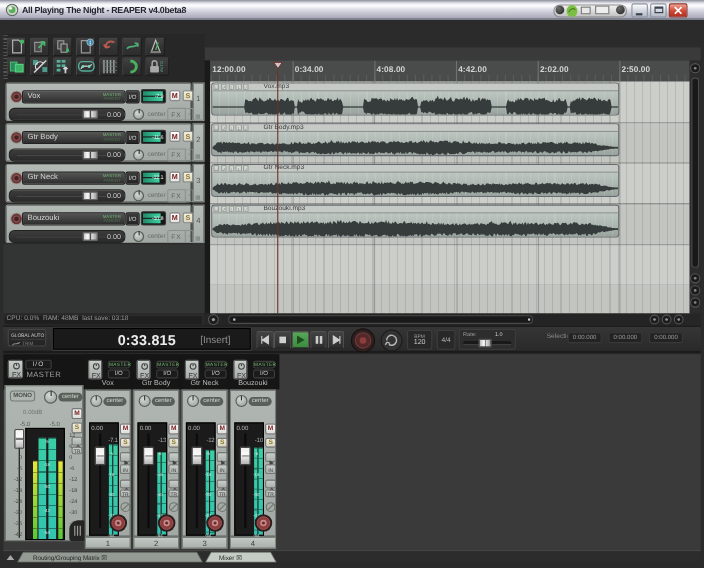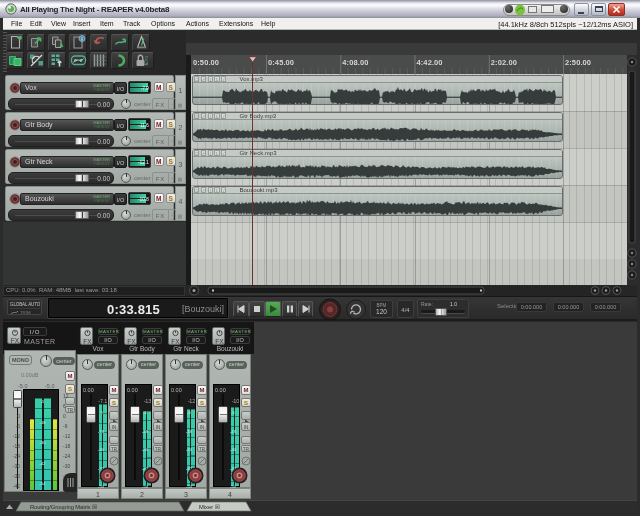--- a/index.html
+++ b/index.html
@@ -58,33 +58,20 @@
 <div class="abs" style="left:541px;top:5px;width:13px;height:8px;background:#eee;border:1px solid #777"></div>
 <div class="abs" style="left:560px;top:5px;width:8px;height:8px;border-radius:50%;background:radial-gradient(circle at 35% 30%,#6a6a6a,#222)"></div>
 <div class="abs" style="left:574px;top:3px;width:15px;height:13px;background:linear-gradient(#fdfdfd,#cdd2da 60%,#b5bbc6);border:1px solid #8a92a0;border-radius:2px"></div>
 <div class="abs" style="left:577.5px;top:12px;width:6px;height:2px;background:#3a4150"></div>
 <div class="abs" style="left:591px;top:3px;width:15px;height:13px;background:linear-gradient(#fdfdfd,#cdd2da 60%,#b5bbc6);border:1px solid #8a92a0;border-radius:2px"></div>
 <div class="abs" style="left:594.5px;top:6px;width:8px;height:6px;border:1.5px solid #3a4150;border-top-width:2px"></div>
 <div class="abs" style="left:608px;top:3px;width:17px;height:13px;background:linear-gradient(#f0a090,#d04836 55%,#b03020);border:1px solid #903024;border-radius:2px"></div>
 <svg class="abs" style="left:608px;top:3px" width="17" height="13">
       <path d="M5.5,3.5 L11.5,9.5 M11.5,3.5 L5.5,9.5" stroke="#fff" stroke-width="1.6"></path>
     </svg>
-<div id="menu" class="abs">
-<span class="mi" style="left:8px">File</span>
-<span class="mi" style="left:27px">Edit</span>
-<span class="mi" style="left:48px">View</span>
-<span class="mi" style="left:70px">Insert</span>
-<span class="mi" style="left:97px">Item</span>
-<span class="mi" style="left:120px">Track</span>
-<span class="mi" style="left:148px">Options</span>
-<span class="mi" style="left:183px">Actions</span>
-<span class="mi" style="left:216px">Extensions</span>
-<span class="mi" style="left:258px">Help</span>
-<span class="mi" style="right:4px;font-size:7.5px;top:1.5px">[44.1kHz 8/8ch 512spls ~12/12ms ASIO]</span>
-</div>
 <div class="abs" style="left:3px;top:31px;width:634px;height:481px;background:#2b2b2b"></div>
 <div class="abs" style="left:186px;top:43px;width:451px;height:12px;background:#3a3a3a"></div>
 <div class="abs" style="left:3px;top:31px;width:183px;height:43px;background:#272727"></div>
 <div class="abs" style="left:185.5px;top:55px;width:5.5px;height:230px;background:#1a1a1a"></div>
 <div class="abs" style="left:3px;top:32px;width:4px;height:40px;background:repeating-linear-gradient(#555 0 1px,#2b2b2b 1px 3px)"></div>
 <div class="tbtn" style="left:6px;top:33.5px;width:18px"></div>
 <svg class="abs" style="left:7px;top:33.5px" width="17" height="17" viewBox="0 0 17 17">
       <path d="M4.5,2.5 h5.5 l2.5,2.5 v9 h-8 z" fill="none" stroke="#b2b2b2" stroke-width="1.1"></path>
       <circle cx="13" cy="3.8" r="2" fill="#45b868"></circle>
     </svg>
@@ -229,22 +216,22 @@
         <rect x="409.0" y="13" width="1" height="6" fill="#5a5c5a"></rect>
         <rect x="416.4" y="13" width="1" height="6" fill="#5a5c5a"></rect>
         <rect x="423.8" y="13" width="1" height="6" fill="#5a5c5a"></rect>
         <rect x="431.3" y="13" width="1" height="6" fill="#5a5c5a"></rect>
         <rect x="75" y="0" width="1" height="19" fill="#707270"></rect>
         <rect x="149.3" y="0" width="1" height="19" fill="#707270"></rect>
         <rect x="223.5" y="0" width="1" height="19" fill="#707270"></rect>
         <rect x="297.8" y="0" width="1" height="19" fill="#707270"></rect>
         <rect x="372" y="0" width="1" height="19" fill="#707270"></rect>
       </svg>
-<div class="rlab" style="left:2px">0:50.00</div>
-<div class="rlab" style="left:77px">0:45.00</div>
+<div class="rlab" style="left:2px">12:00.00</div>
+<div class="rlab" style="left:77px">0:34.00</div>
 <div class="rlab" style="left:151.3px">4:08.00</div>
 <div class="rlab" style="left:225.5px">4:42.00</div>
 <div class="rlab" style="left:299.8px">2:02.00</div>
 <div class="rlab" style="left:374px">2:50.00</div>
 <svg class="abs" style="left:56.5px;top:0.5px" width="10" height="8">
         <path d="M0.7,0.7 h8 l-4,5.6 z" fill="#cfc5c5" stroke="#6e2a2a" stroke-width="0.9"></path>
       </svg>
 </div>
 <div class="lane abs" style="top:73.8px;background:#cbcec9"></div>
 <div class="lane abs" style="top:110.8px;background:#c2c5c0"></div>
@@ -486,21 +473,21 @@
       <div style="position:absolute;left:2px;top:1.5px;font-size:4.5px;color:#c5c5c5;letter-spacing:-0.1px">GLOBAL AUTO</div>
       <div style="position:absolute;left:2px;top:8px;width:30px;height:6px;border-top:1px solid #3a3a3a;font-size:4.3px;color:#7e7e7e">
         <svg width="8" height="6" style="position:absolute;left:0.5px;top:0.8px">
           <path d="M0,4 C2,1 5,4 7,1" stroke="#888" fill="none"></path>
         </svg>
         <span style="position:absolute;left:10px;top:0.8px">TRIM</span>
       </div>
     </div>
 <div class="abs" style="left:48px;top:298px;width:180px;height:20px;background:#1a1a1a;border:1px solid #000;box-shadow:0 0 0 1px #3c3c3c;border-radius:1px"></div>
 <div class="abs" style="left:107px;top:301.5px;font-size:13px;font-weight:bold;color:#ededed;letter-spacing:0.2px">0:33.815</div>
-<div class="abs" style="left:182px;top:304px;font-size:9px;color:#8f8f8f">[Bouzouki]</div>
+<div class="abs" style="left:182px;top:304px;font-size:9px;color:#8f8f8f">[Insert]</div>
 <div class="abs" style="left:233.0px;top:301px;width:15.5px;height:16px;background:linear-gradient(#424242,#2e2e2e);border:1px solid #555;border-bottom-color:#222;border-radius:2px"></div>
 <svg class="abs" style="left:233.0px;top:301px" width="16" height="16">
       <path d="M5,4.5 v7 M11,4.5 l-5.5,3.5 5.5,3.5 z" stroke="#cfcfcf" fill="#cfcfcf" stroke-width="1"></path>
     </svg>
 <div class="abs" style="left:249.2px;top:301px;width:15.5px;height:16px;background:linear-gradient(#424242,#2e2e2e);border:1px solid #555;border-bottom-color:#222;border-radius:2px"></div>
 <svg class="abs" style="left:249.2px;top:301px" width="16" height="16">
       <rect x="5" y="5" width="6" height="6" fill="#cfcfcf"></rect>
     </svg>
 <div class="abs" style="left:265.4px;top:301px;width:15.5px;height:16px;background:linear-gradient(#58a85a,#3c8a3e);border:1px solid #555;border-bottom-color:#222;border-radius:2px"></div>
 <svg class="abs" style="left:265.4px;top:301px" width="16" height="16">

